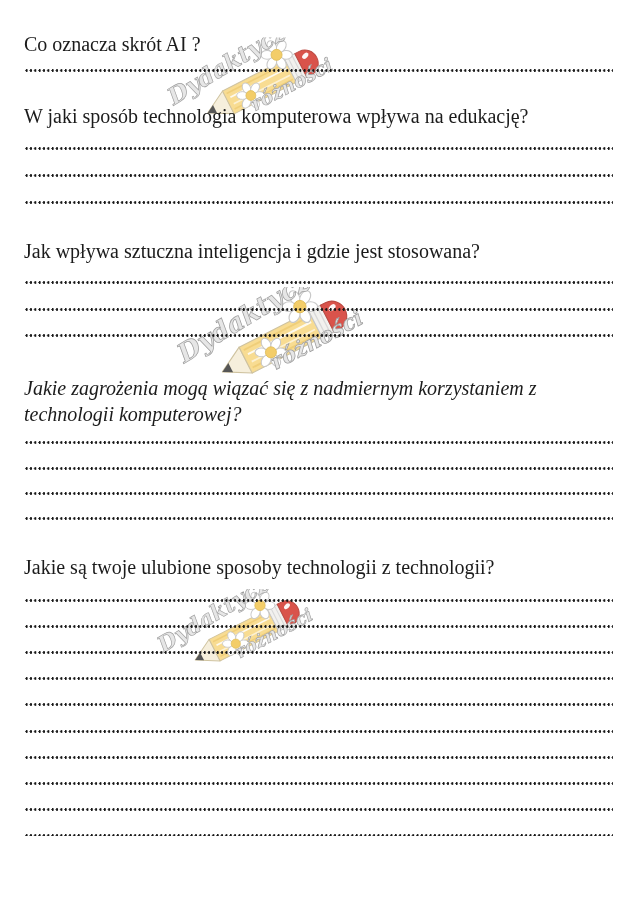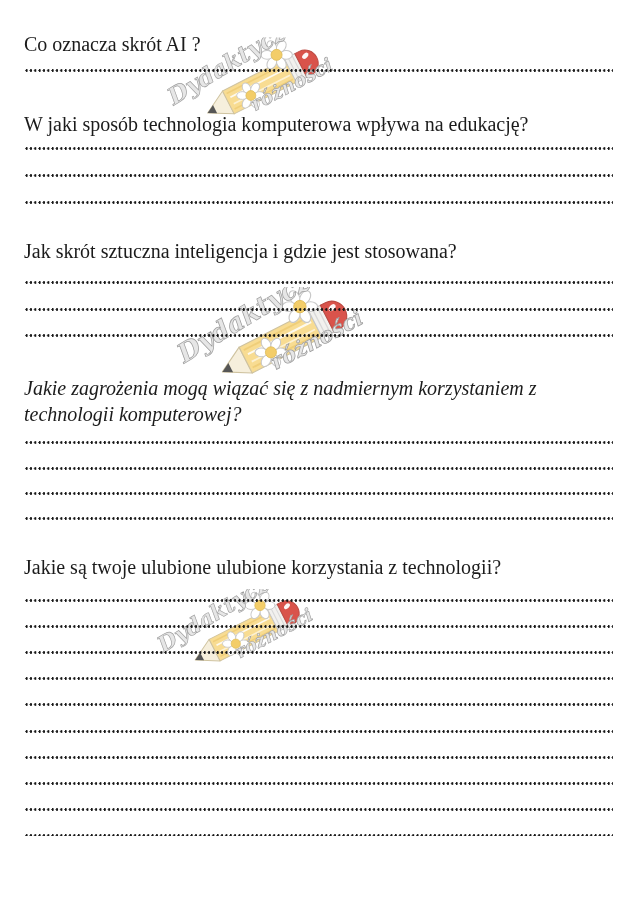--- a/index.html
+++ b/index.html
@@ -90,37 +90,37 @@
   </div>
   <div class="wm" style="left:525px;top:844px;width:110px;height:53px">
     <svg width="110" height="53" viewBox="0 0 200 105">
         <use href="#dr-logo" xlink:href="#dr-logo"></use>
       </svg>
   </div>
 
   <div class="q" style="top:31px">Co oznacza skrót AI ?</div>
   <div class="dotline" style="top:69px"></div>
 
-  <div class="q" style="top:111px">W jaki sposób technologia komputerowa wpływa na edukację?</div>
+  <div class="q" style="top:103px">W jaki sposób technologia komputerowa wpływa na edukację?</div>
   <div class="dotline" style="top:147px"></div>
   <div class="dotline" style="top:174px"></div>
   <div class="dotline" style="top:201px"></div>
 
-  <div class="q" style="top:238px">Jak skrót sztuczna inteligencja i gdzie jest stosowana?</div>
+  <div class="q" style="top:238px">Jak wpływa sztuczna inteligencja i gdzie jest stosowana?</div>
   <div class="dotline" style="top:281px"></div>
   <div class="dotline" style="top:308px"></div>
   <div class="dotline" style="top:334px"></div>
 
   <div class="q q4" style="top:375px">Jakie zagrożenia mogą wiązać się z nadmiernym korzystaniem z technologii komputerowej?</div>
   <div class="dotline" style="top:441px"></div>
   <div class="dotline" style="top:467px"></div>
   <div class="dotline" style="top:492px"></div>
   <div class="dotline" style="top:517px"></div>
 
-  <div class="q" style="top:554px">Jakie są twoje ulubione ulubione korzystania z technologii?</div>
+  <div class="q" style="top:554px">Jakie są twoje ulubione sposoby technologii z technologii?</div>
   <div class="dotline" style="top:599px"></div>
   <div class="dotline" style="top:625px"></div>
   <div class="dotline" style="top:651px"></div>
   <div class="dotline" style="top:677px"></div>
   <div class="dotline" style="top:703px"></div>
   <div class="dotline" style="top:730px"></div>
   <div class="dotline" style="top:756px"></div>
   <div class="dotline" style="top:782px"></div>
   <div class="dotline" style="top:808px"></div>
   <div class="dotline" style="top:834px"></div>

